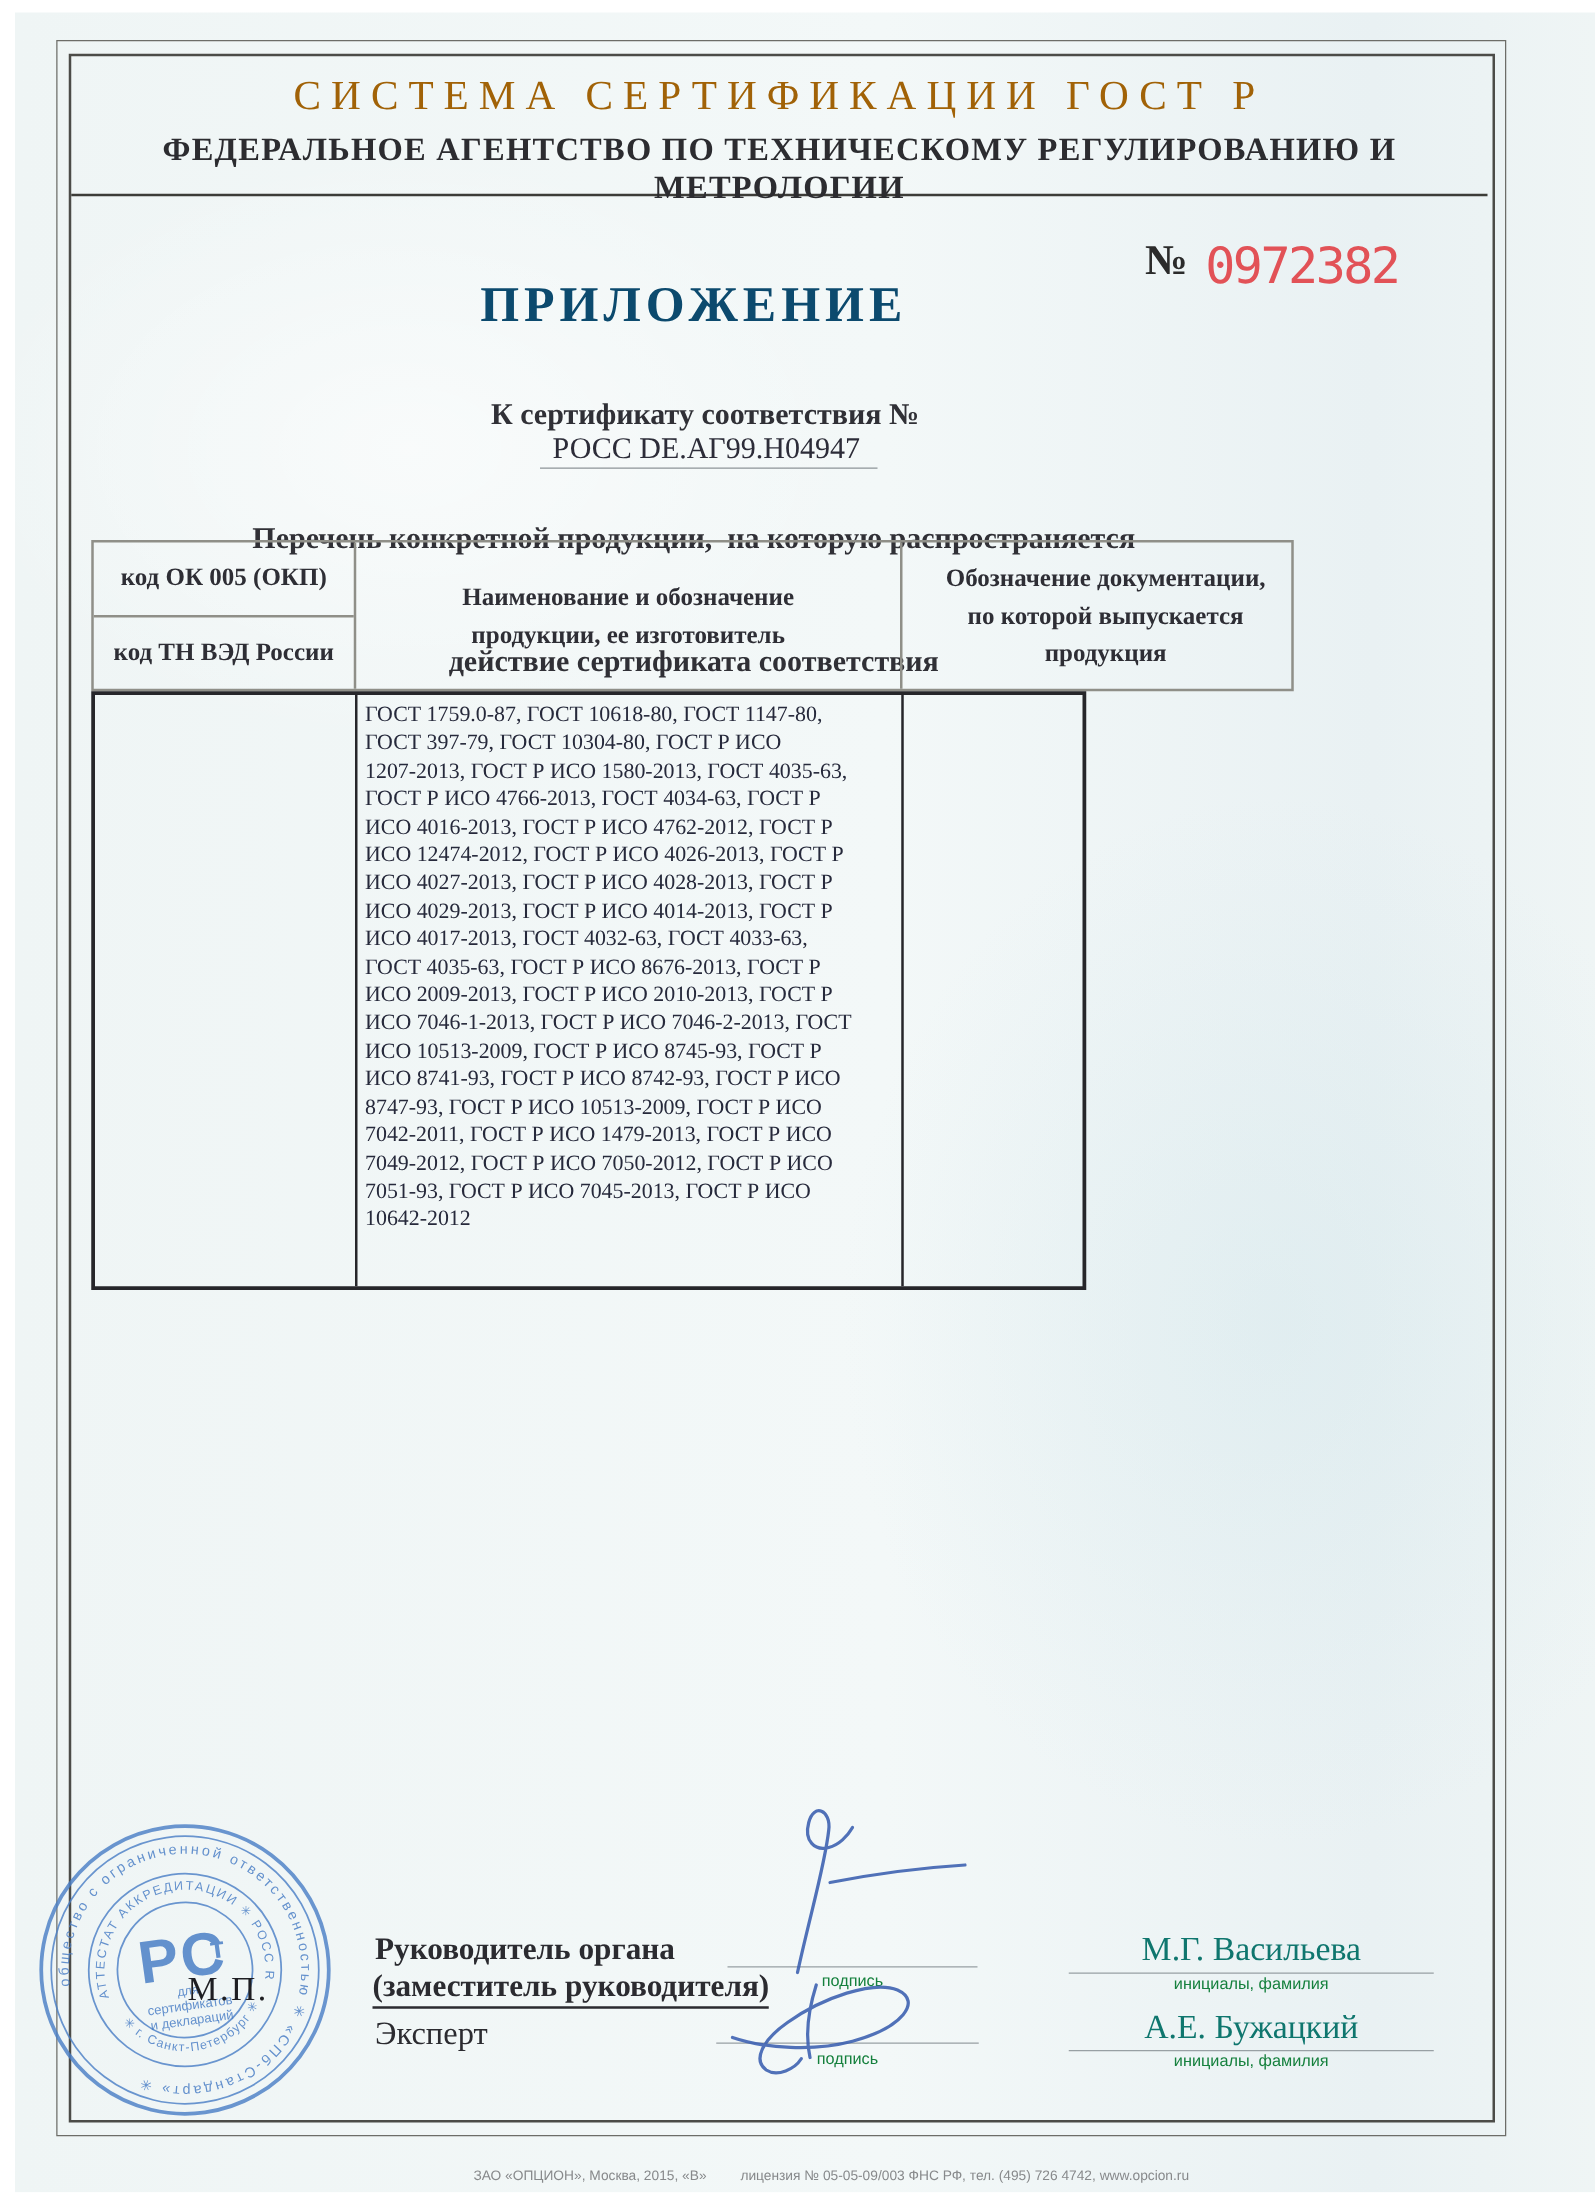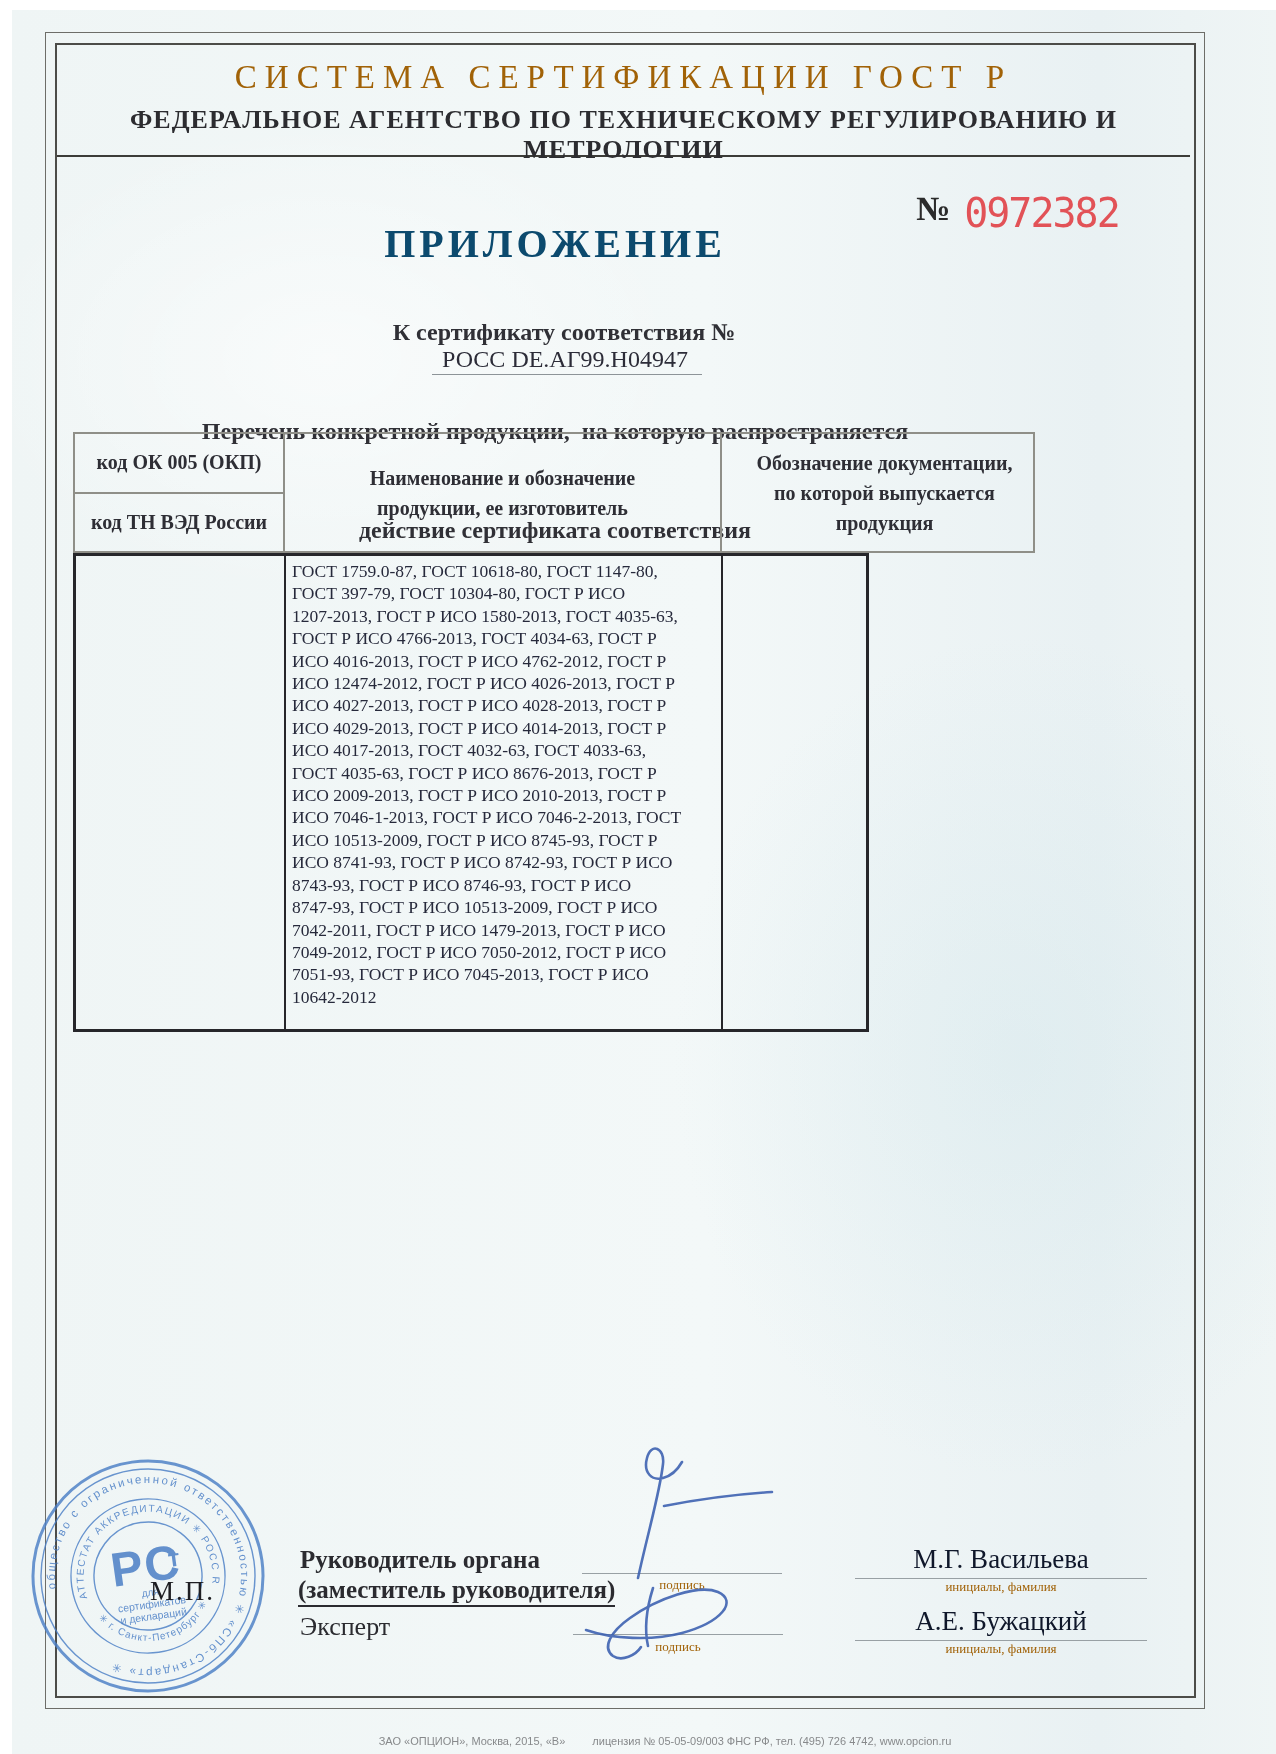--- a/index.html
+++ b/index.html
@@ -37,25 +37,25 @@
   .t-body .div2{position:absolute;left:645px;top:0;bottom:0;width:0;border-left:2.5px solid #26262a;}
   .gost{position:absolute;left:216px;top:4px;width:424px;font-size:17.5px;line-height:22.4px;color:#26293b;}
   .gost div{white-space:nowrap;}
   
   .role1a{left:300px;top:1546px;font-size:25px;font-weight:bold;color:#2b2b30;}
   .role1b{left:298px;top:1576px;font-size:25px;font-weight:bold;color:#2b2b30;border-bottom:2.5px solid #2b2b30;padding-bottom:1px;}
   .role2{left:300px;top:1612px;font-size:26px;font-weight:normal;color:#2b2b30;}
   .sigline{border-top:1.2px solid #98a0a4;height:0;}
   .sig1line{left:582px;top:1573px;width:200px;}
   .sig2line{left:573px;top:1634px;width:210px;}
-  .sigcap{font-family:Liberation Serif, serif;font-size:13px;color:#a16207;}
+  .sigcap{font-family:Liberation Sans, sans-serif;font-size:13px;color:#15803d;}
   .sig1cap{left:582px;top:1577px;width:200px;text-align:center;}
   .sig2cap{left:573px;top:1639px;width:210px;text-align:center;}
   .namebox{width:292px;text-align:center;}
-  .name{font-size:27px;color:#0f172a;padding-bottom:3px;border-bottom:1.2px solid #98a0a4;}
+  .name{font-size:27px;color:#0f766e;padding-bottom:3px;border-bottom:1.2px solid #98a0a4;}
   .name1{left:855px;top:1544px;}
   .name2{left:855px;top:1606px;}
   .mp{left:150px;top:1576px;font-size:27px;letter-spacing:2px;color:#1e1e22;font-weight:normal;}
   .footer{left:0;top:1735px;width:1330px;text-align:center;font-family:"Liberation Sans",sans-serif;font-size:11px;color:#87898b;}
   .footer span{margin:0 12px;}
   .stampwrap{left:23px;top:1451px;width:250px;height:250px;}
   .inkwrap{left:0;top:0;width:1276px;height:1754px;pointer-events:none;}
 </style>
 </head>
 <body>
@@ -114,21 +114,20 @@
         <div>ИСО 4016-2013, ГОСТ Р ИСО 4762-2012, ГОСТ Р</div>
         <div>ИСО 12474-2012, ГОСТ Р ИСО 4026-2013, ГОСТ Р</div>
         <div>ИСО 4027-2013, ГОСТ Р ИСО 4028-2013, ГОСТ Р</div>
         <div>ИСО 4029-2013, ГОСТ Р ИСО 4014-2013, ГОСТ Р</div>
         <div>ИСО 4017-2013, ГОСТ 4032-63, ГОСТ 4033-63,</div>
         <div>ГОСТ 4035-63, ГОСТ Р ИСО 8676-2013, ГОСТ Р</div>
         <div>ИСО 2009-2013, ГОСТ Р ИСО 2010-2013, ГОСТ Р</div>
         <div>ИСО 7046-1-2013, ГОСТ Р ИСО 7046-2-2013, ГОСТ</div>
         <div>ИСО 10513-2009, ГОСТ Р ИСО 8745-93, ГОСТ Р</div>
         <div>ИСО 8741-93, ГОСТ Р ИСО 8742-93, ГОСТ Р ИСО</div>
-        <div>8743-93, ГОСТ Р ИСО 8746-93, ГОСТ Р ИСО</div>
         <div>8747-93, ГОСТ Р ИСО 10513-2009, ГОСТ Р ИСО</div>
         <div>7042-2011, ГОСТ Р ИСО 1479-2013, ГОСТ Р ИСО</div>
         <div>7049-2012, ГОСТ Р ИСО 7050-2012, ГОСТ Р ИСО</div>
         <div>7051-93, ГОСТ Р ИСО 7045-2013, ГОСТ Р ИСО</div>
         <div>10642-2012</div>
       </div>
   </div>
 
   <div class="abs stampwrap">
     <svg width="250" height="250" viewBox="-125 -125 250 250">

